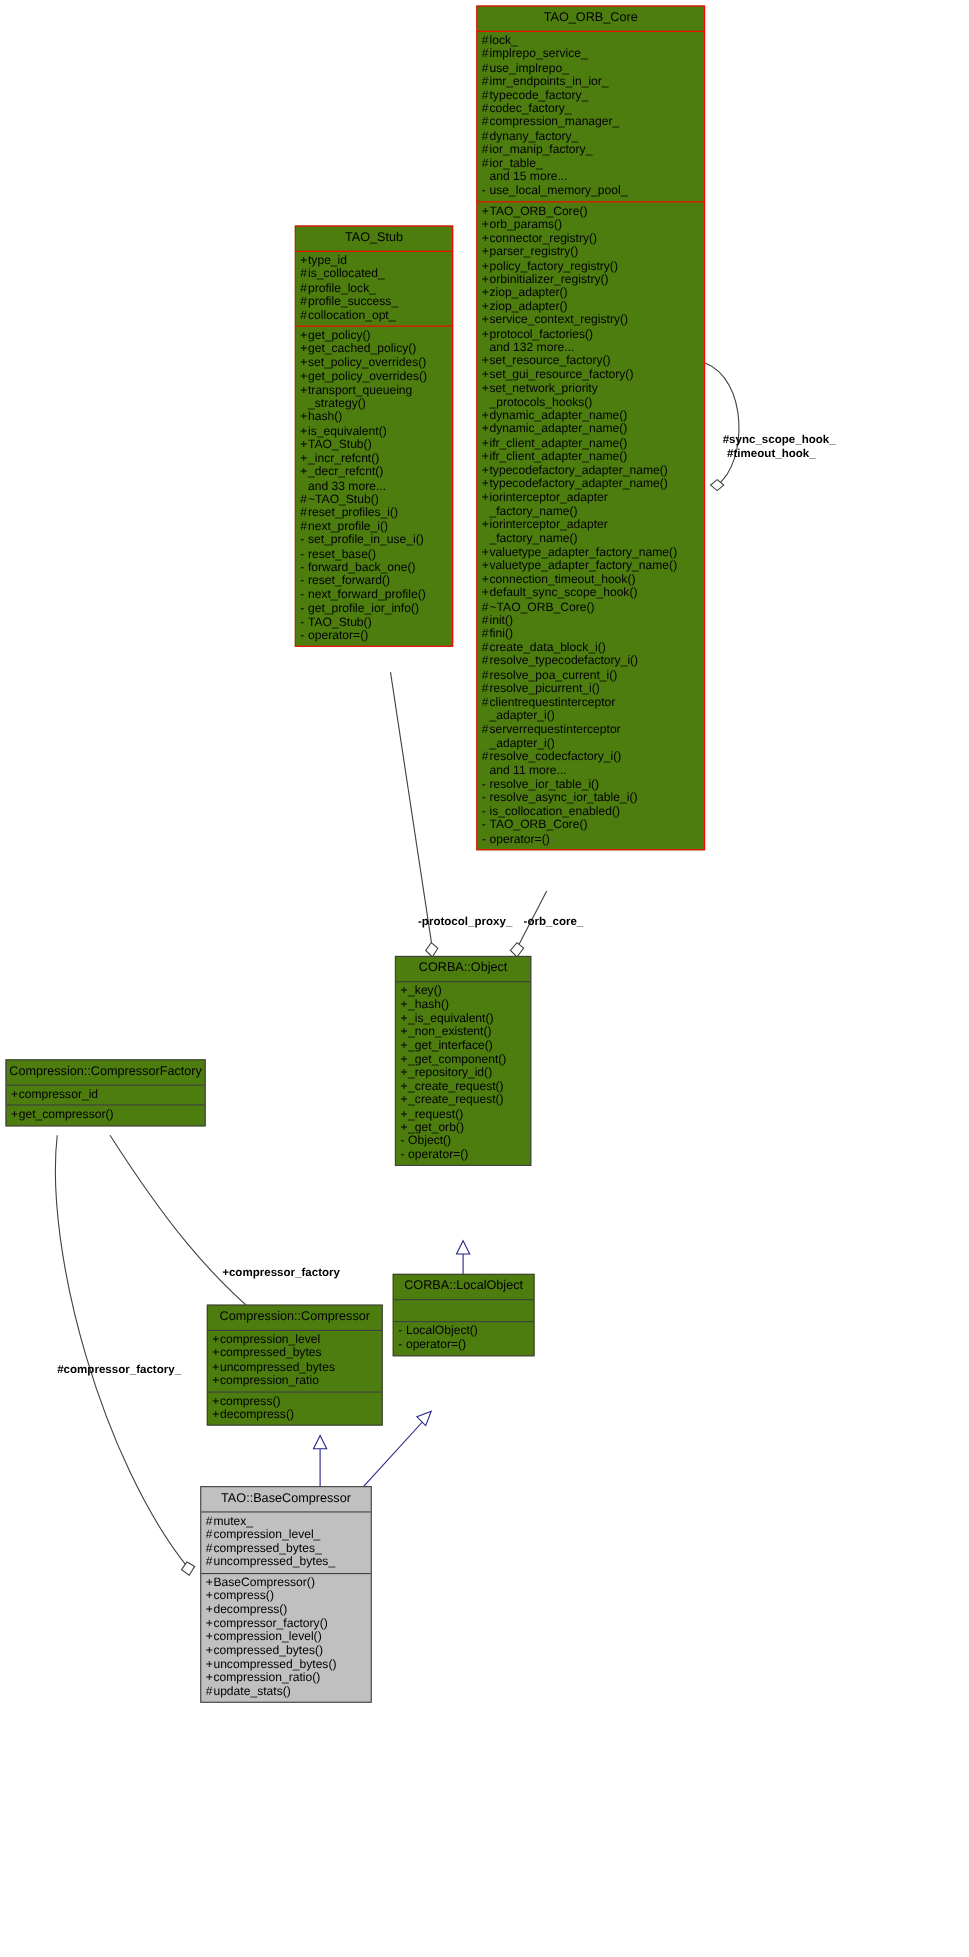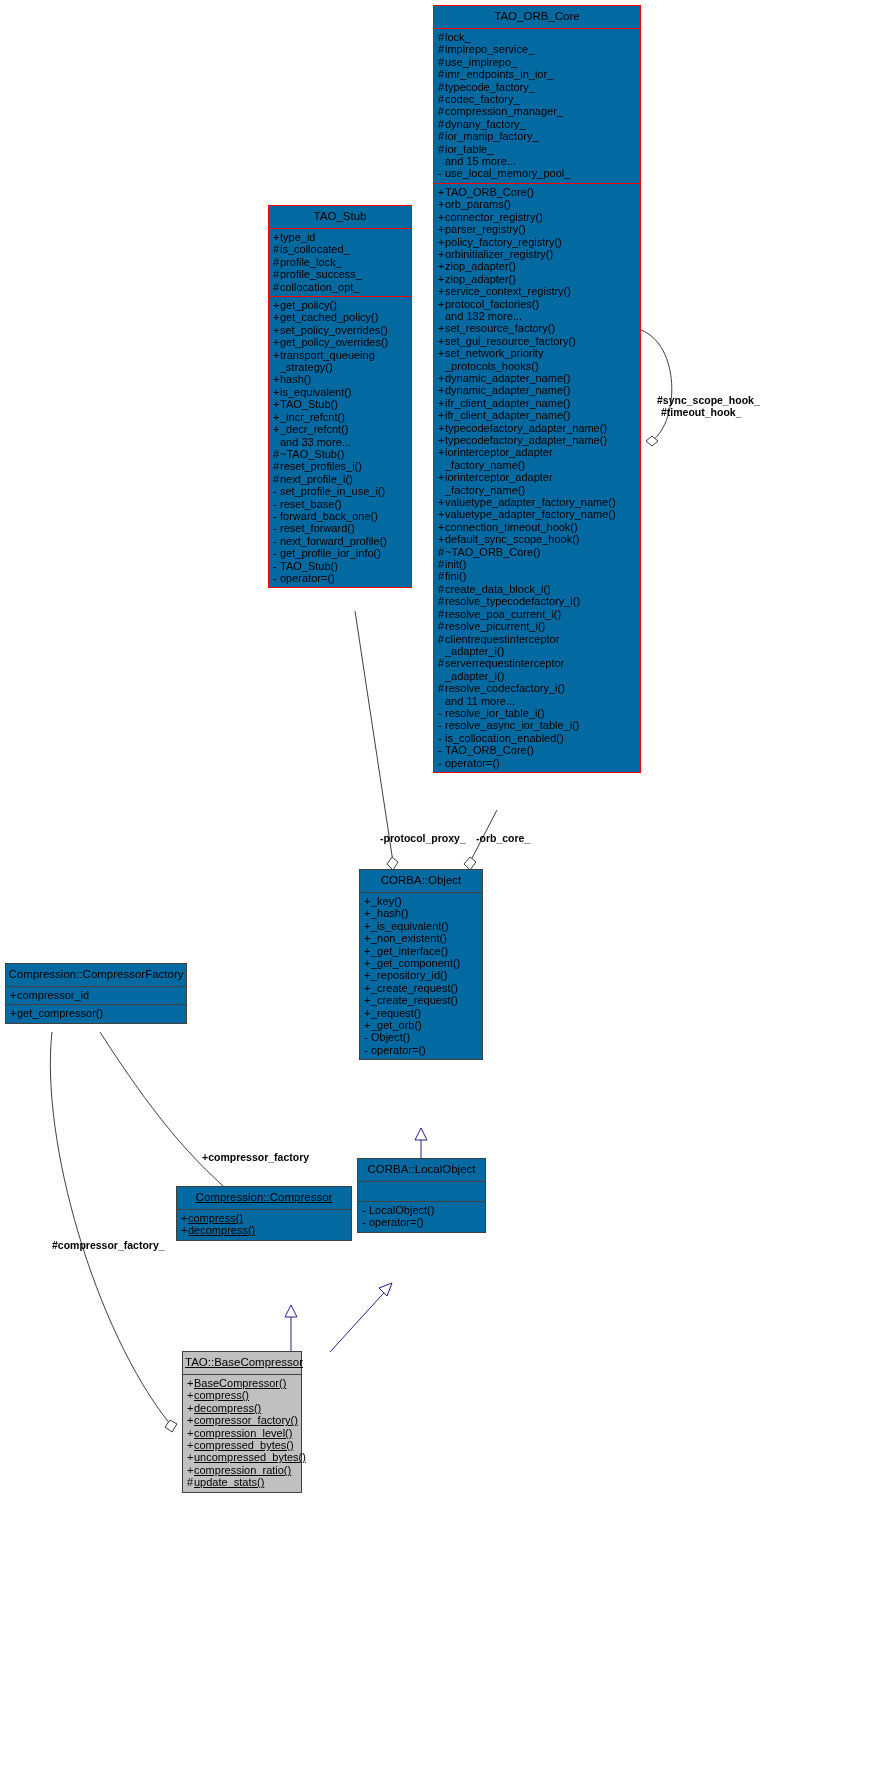--- a/index.html
+++ b/index.html
@@ -1,21 +1,21 @@
 <!DOCTYPE html>
 <html><head>
 <meta charset="utf-8">
 <style>
   html,body{margin:0;padding:0;background:#ffffff;}
   body{
     width:881px;height:1779px;position:relative;overflow:hidden;
     font-family:"Liberation Sans","DejaVu Sans",sans-serif;
     -webkit-font-smoothing:none;
   }
-  .uml-box{position:absolute;background:#0369a1;box-sizing:border-box;}
+  .uml-box{position:absolute;background:#4d7c0f;box-sizing:border-box;}
   .uml-box.red{border:1px solid #ff0000;}
   .uml-box.black{border:1px solid #404040;}
   .uml-box.gray{border:1px solid #404040;background:#c0c0c0;}
   .title{
     text-align:center;font-size:11.5px;line-height:15px;padding:3px 2px 4px;
     color:#000;white-space:nowrap;
   }
   .sep-red{border-top:1px solid #ff0000;}
   .sep-black{border-top:1px solid #404040;}
   .compart{padding:2px 4px 3px 4px;}
@@ -200,30 +200,42 @@
 <div class="uml-box black" style="left:5px;top:963px;width:182px;">
   <div class="title">Compression::CompressorFactory</div>
   <div class="sep-black compart" id="compressor_factory-attrs">
       <div class="row"><span class="vis">+</span><span>compressor_id</span></div>
     </div>
   <div class="sep-black compart" id="compressor_factory-ops">
       <div class="row"><span class="vis">+</span><span>get_compressor()</span></div>
     </div>
 </div>
 
-<div class="uml-box black" style="left:176px;top:1186px;width:176px;text-decoration:underline;">
+<div class="uml-box black" style="left:188px;top:1186px;width:160px;">
   <div class="title">Compression::Compressor</div>
+  <div class="sep-black compart" id="compressor-attrs">
+      <div class="row"><span class="vis">+</span><span>compression_level</span></div>
+      <div class="row"><span class="vis">+</span><span>compressed_bytes</span></div>
+      <div class="row"><span class="vis">+</span><span>uncompressed_bytes</span></div>
+      <div class="row"><span class="vis">+</span><span>compression_ratio</span></div>
+    </div>
   <div class="sep-black compart" id="compressor-ops">
       <div class="row"><span class="vis">+</span><span>compress()</span></div>
       <div class="row"><span class="vis">+</span><span>decompress()</span></div>
     </div>
 </div>
 
-<div class="uml-box gray" style="left:182px;top:1351px;width:120px;text-decoration:underline;">
+<div class="uml-box gray" style="left:182px;top:1351px;width:156px;">
   <div class="title">TAO::BaseCompressor</div>
+  <div class="sep-black compart" id="base_compressor-attrs">
+      <div class="row"><span class="vis">#</span><span>mutex_</span></div>
+      <div class="row"><span class="vis">#</span><span>compression_level_</span></div>
+      <div class="row"><span class="vis">#</span><span>compressed_bytes_</span></div>
+      <div class="row"><span class="vis">#</span><span>uncompressed_bytes_</span></div>
+    </div>
   <div class="sep-black compart" id="base_compressor-ops">
       <div class="row"><span class="vis">+</span><span>BaseCompressor()</span></div>
       <div class="row"><span class="vis">+</span><span>compress()</span></div>
       <div class="row"><span class="vis">+</span><span>decompress()</span></div>
       <div class="row"><span class="vis">+</span><span>compressor_factory()</span></div>
       <div class="row"><span class="vis">+</span><span>compression_level()</span></div>
       <div class="row"><span class="vis">+</span><span>compressed_bytes()</span></div>
       <div class="row"><span class="vis">+</span><span>uncompressed_bytes()</span></div>
       <div class="row"><span class="vis">+</span><span>compression_ratio()</span></div>
       <div class="row"><span class="vis">#</span><span>update_stats()</span></div>

